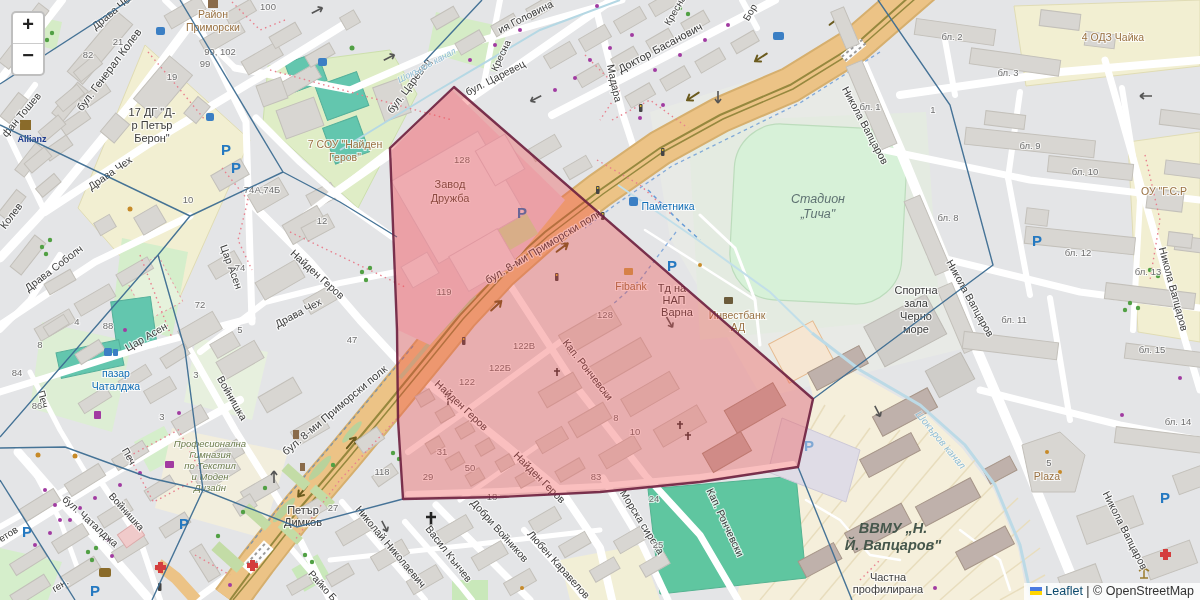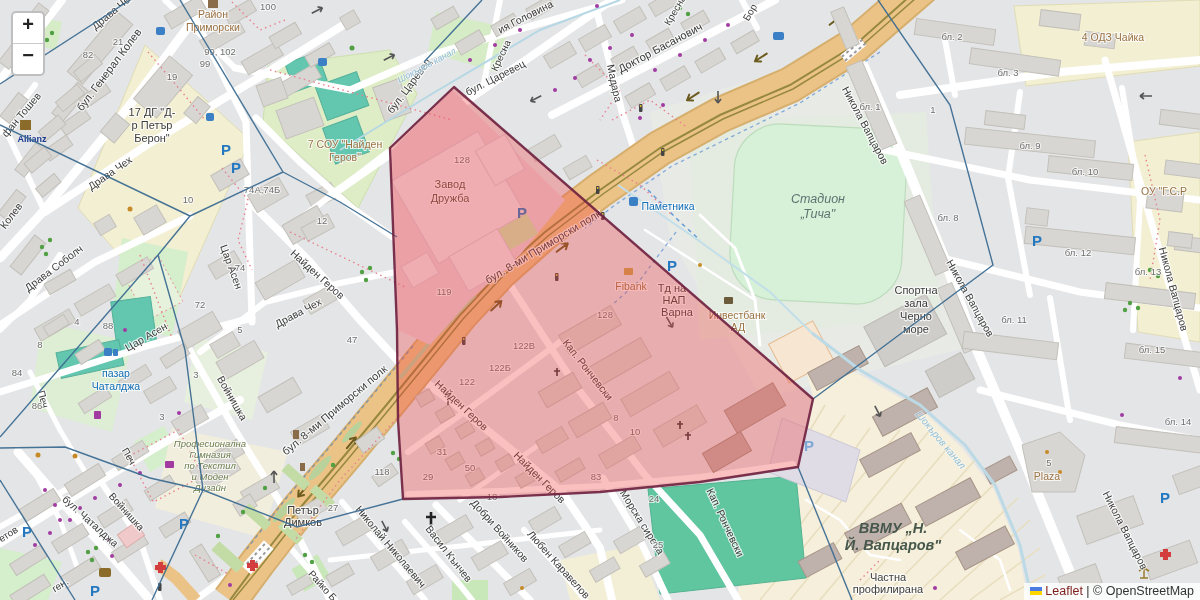--- a/index.html
+++ b/index.html
@@ -14,21 +14,21 @@
 .aqua{fill:#8fbdd4;font-style:italic;font-size:10px;paint-order:stroke;stroke:#ffffff;stroke-width:1.6px;stroke-opacity:.5}
 .bld{fill:#d8d6d2;stroke:#c3c0ba;stroke-width:1}
 .bldm{fill:#bfb1ab;stroke:#a79689;stroke-width:1}
 .teal{fill:#63c6ae;stroke:#54b09a;stroke-width:1}
 .st{stroke:#ffffff;fill:none;stroke-linecap:round;stroke-linejoin:round}
 .pP{fill:#2579c1;font-weight:bold;font-size:15px}
 .zctl{position:absolute;left:11px;top:11px;width:30px;height:61px;background:#fff;border:2px solid rgba(0,0,0,.25);border-radius:5px;box-sizing:content-box;z-index:10}
 .zctl .zin,.zctl .zout{width:30px;height:30px;line-height:29px;text-align:center;font:bold 20px "Liberation Sans",sans-serif;color:#222}
 .zctl .zin{border-bottom:1px solid #ccc}
 .attr{position:absolute;right:0;bottom:0;height:17px;background:rgba(255,255,255,.82);padding:0 6px 0 6px;font-size:12.5px;color:#333;line-height:17px;z-index:10;white-space:nowrap}
-.attr a{color:#7f1d1d;text-decoration:none}
+.attr a{color:#0c4a6e;text-decoration:none}
 </style>
 </head>
 <body>
 
 <div class="map">
 <svg width="1200" height="600" viewBox="0 0 1200 600">
 
 <rect x="0" y="0" width="1200" height="600" fill="#e4e5e7"></rect>
 
 <polygon points="145,45 250,140 172,315 78,208" fill="#f2efd2" stroke="#e0dcb4" stroke-width="1"></polygon>

